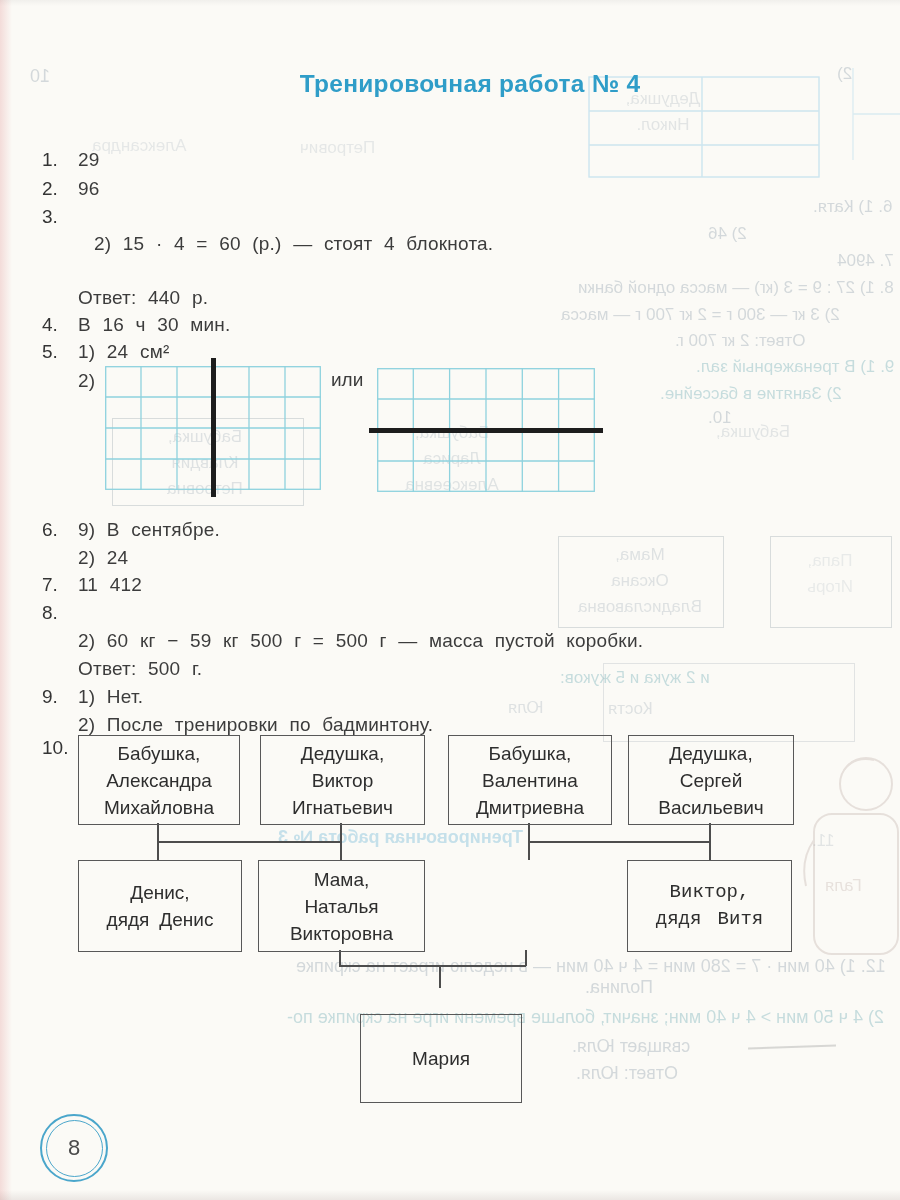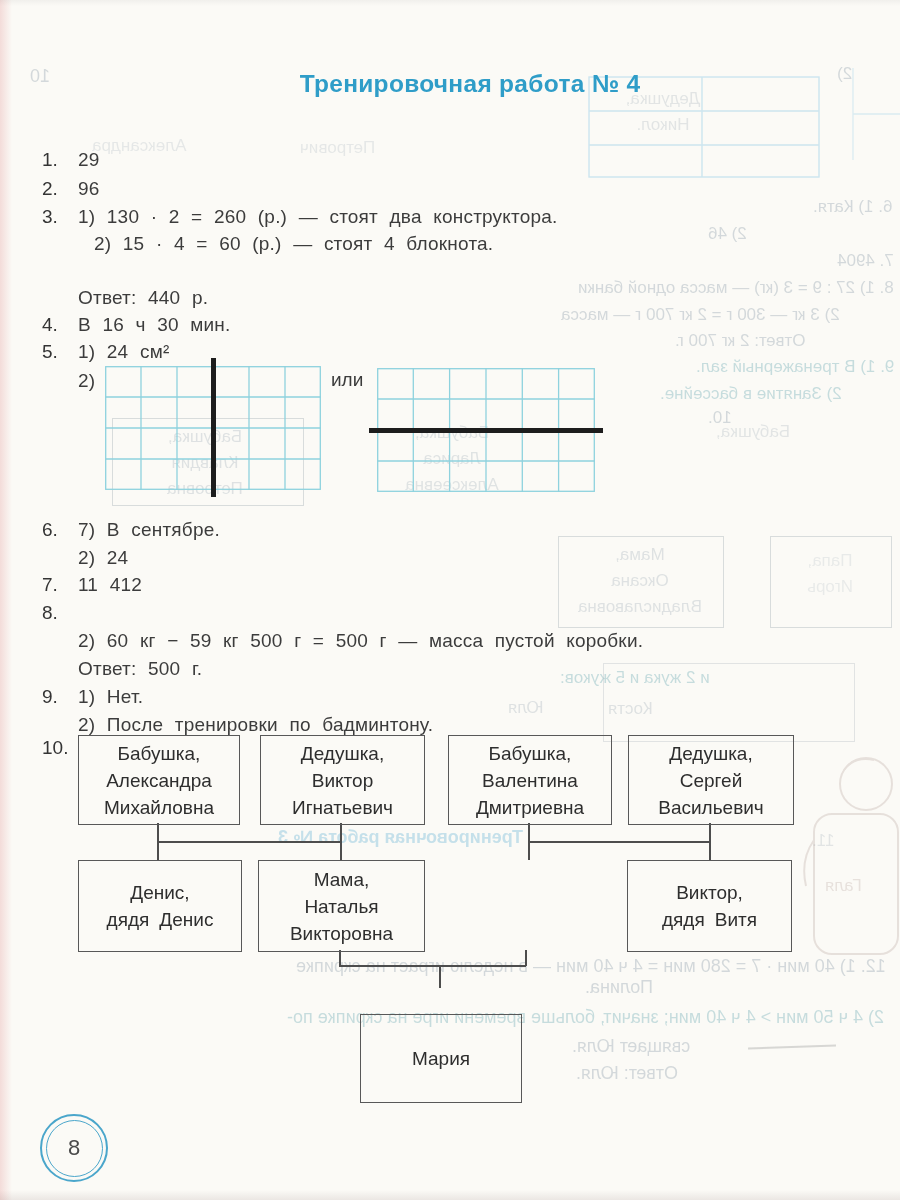--- a/index.html
+++ b/index.html
@@ -128,21 +128,20 @@
 
   <div class="title">Тренировочная работа № 4</div>
 
   <div class="num" style="top:149px;">1.</div>
   <div class="aline" style="top:149px;">29</div>
 
   <div class="num" style="top:178px;">2.</div>
   <div class="aline" style="top:178px;">96</div>
 
   <div class="num" style="top:206px;">3.</div>
-  <div class="aline" style="top:206px;">1) 130 · 2 = 260 (р.) — стоят два конструктора.</div>
   <div class="aline" style="top:233px;margin-left:16px;">2) 15 · 4 = 60 (р.) — стоят 4 блокнота.</div>
   <div class="aline" style="top:287px;">Ответ: 440 р.</div>
 
   <div class="num" style="top:314px;">4.</div>
   <div class="aline" style="top:314px;">В 16 ч 30 мин.</div>
 
   <div class="num" style="top:341px;">5.</div>
   <div class="aline" style="top:341px;">1) 24 см²</div>
   <div class="aline" style="top:370px;">2)</div>
 
@@ -172,21 +171,21 @@
         <line x1="145.3" y1="0" x2="145.3" y2="124"></line>
       <line x1="181.6" y1="0" x2="181.6" y2="124"></line>
       <line x1="0" y1="31" x2="218" y2="31"></line>
         <line x1="0" y1="62" x2="218" y2="62"></line>
       <line x1="0" y1="93" x2="218" y2="93"></line>
     </g>
   </svg>
   <div class="blackline" style="left:369px;top:428px;width:234px;height:4.5px;"></div>
 
   <div class="num" style="top:519px;">6.</div>
-  <div class="aline" style="top:519px;">7) В сентябре.</div>
+  <div class="aline" style="top:519px;">9) В сентябре.</div>
   <div class="aline" style="top:547px;">2) 24</div>
 
   <div class="num" style="top:574px;">7.</div>
   <div class="aline" style="top:574px;">11 412</div>
 
   <div class="num" style="top:602px;">8.</div>
   <div class="aline" style="top:630px;">2) 60 кг − 59 кг 500 г = 500 г — масса пустой коробки.</div>
   <div class="aline" style="top:658px;">Ответ: 500 г.</div>
 
   <div class="num" style="top:686px;">9.</div>
@@ -217,21 +216,21 @@
 Дмитриевна</div>
   <div class="tbox" style="left:628px;top:735px;width:164px;height:88px;">Дедушка,
 Сергей
 Васильевич</div>
 
   <div class="tbox" style="left:78px;top:860px;width:162px;height:90px;">Денис,
 дядя Денис</div>
   <div class="tbox" style="left:258px;top:860px;width:165px;height:90px;">Мама,
 Наталья
 Викторовна</div>
-  <div class="tbox" style="left:627px;top:860px;width:163px;height:90px;">Виктор,
+  <div class="tbox" style="left:627px;top:860px;width:163px;height:90px;font-family:Liberation Mono, monospace;">Виктор,
 дядя Витя</div>
 
   <div class="tbox" style="left:360px;top:987px;width:160px;height:87px;margin-top:27px;">Мария</div>
 
   <div class="badge-outer">
     <div class="badge-inner">8</div>
   </div>
 
   <div class="edge-left"></div>
   <div class="edge-bottom"></div>

